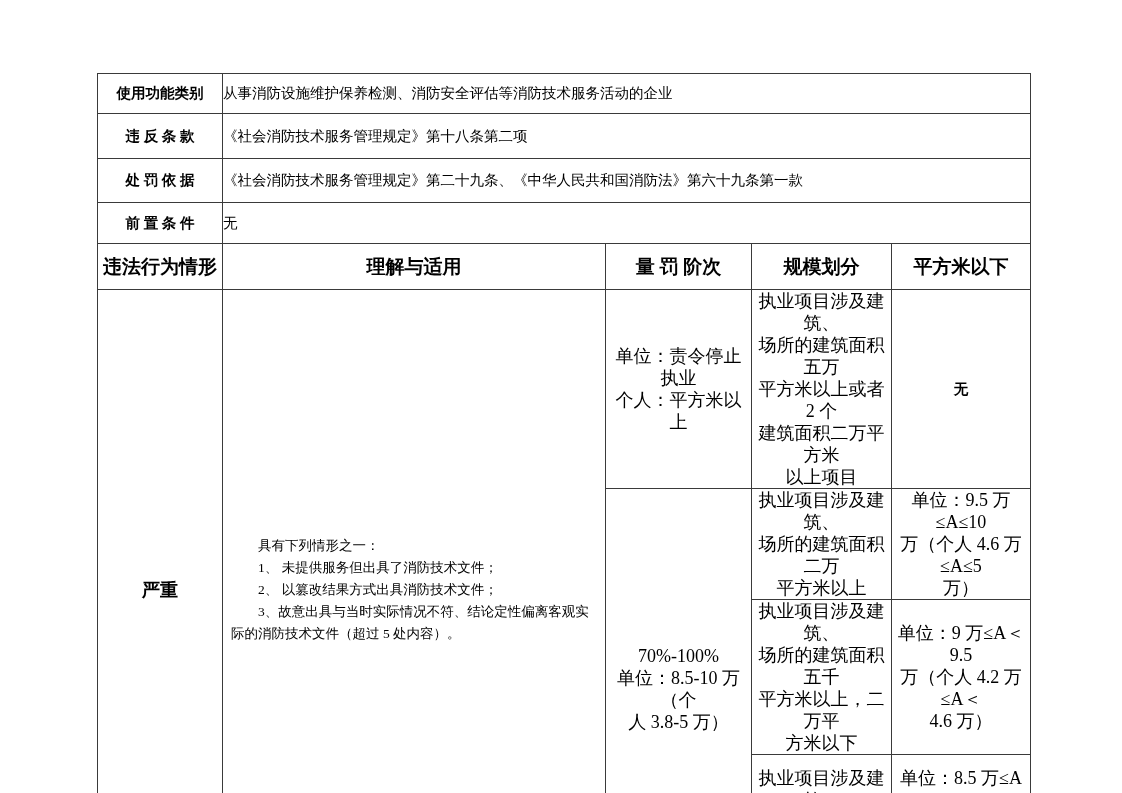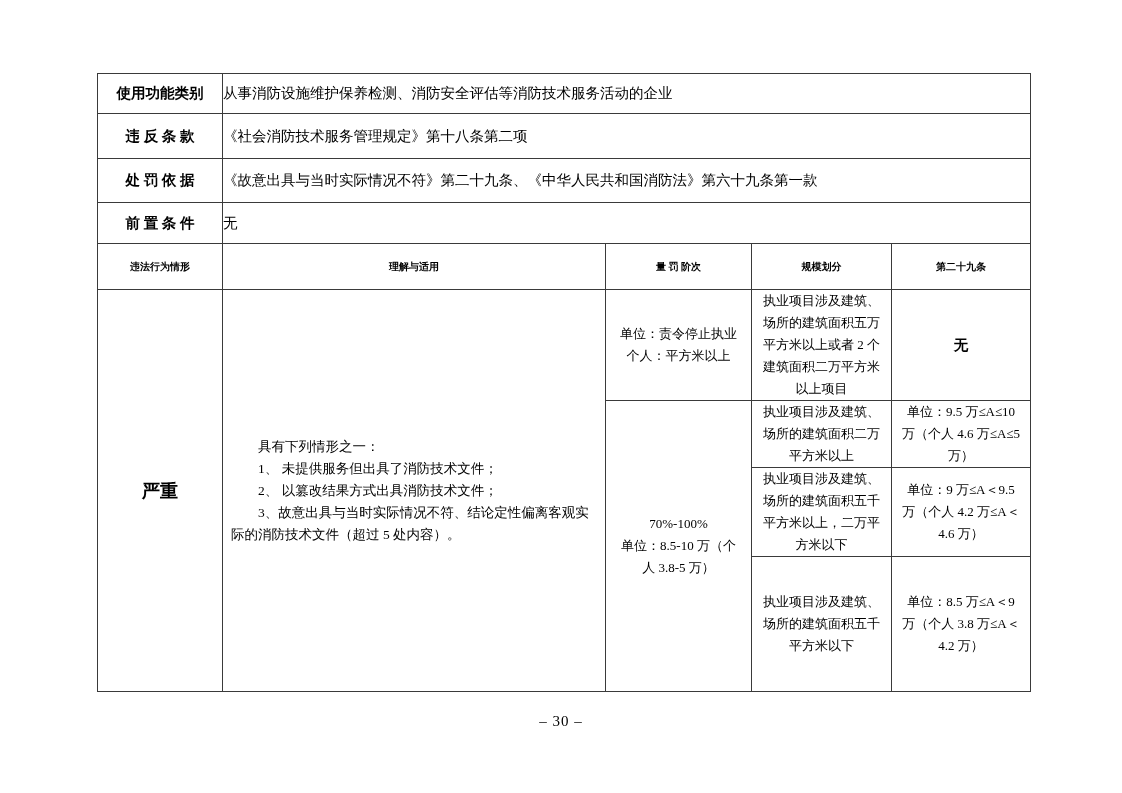--- a/index.html
+++ b/index.html
@@ -29,38 +29,38 @@
   }
   .val {
     font-size:14.5px;
     text-align:left;
     padding-left:0;
     padding-right:6px;
   }
   .hdr {
     font-weight:bold;
     text-align:center;
-    font-size:10px;
+    font-size:19px;
   }
   .sev {
     font-weight:bold;
     text-align:center;
     font-size:18px;
   }
   .interp {
     font-size:13.5px;
     line-height:22px;
     white-space:pre-line;
     text-align:left;
     padding:0 4px 0 8px;
     vertical-align:middle;
   }
   .cc {
     text-align:center;
-    font-size:13px;
+    font-size:18px;
     line-height:22px;
     white-space:pre-line;
     padding:0 2px;
   }
   .b { font-weight:bold; font-size:14.5px; }
   .footer {
     position:absolute;
     left:0; top:713px;
     width:100%;
     text-align:center;
@@ -86,33 +86,33 @@
         <tr style="height:40px">
       <td class="lbl">使用功能类别</td>
       <td class="val" colspan="4">从事消防设施维护保养检测、消防安全评估等消防技术服务活动的企业</td>
     </tr>
     <tr style="height:45px">
       <td class="lbl">违 反 条 款</td>
       <td class="val" colspan="4">《社会消防技术服务管理规定》第十八条第二项</td>
     </tr>
     <tr style="height:44px">
       <td class="lbl">处 罚 依 据</td>
-      <td class="val" colspan="4">《故意出具与当时实际情况不符》第二十九条、《中华人民共和国消防法》第六十九条第一款</td>
+      <td class="val" colspan="4">《社会消防技术服务管理规定》第二十九条、《中华人民共和国消防法》第六十九条第一款</td>
     </tr>
     <tr style="height:41px">
       <td class="lbl">前 置 条 件</td>
       <td class="val" colspan="4">无</td>
     </tr>
 
     <tr style="height:46px">
       <td class="hdr">违法行为情形</td>
       <td class="hdr">理解与适用</td>
       <td class="hdr">量 罚 阶次</td>
       <td class="hdr">规模划分</td>
-      <td class="hdr">第二十九条</td>
+      <td class="hdr">平方米以下</td>
     </tr>
 
     <tr style="height:110px">
       <td class="sev" rowspan="4">严重</td>
       <td class="interp" rowspan="4">　　具有下列情形之一：
 　　1、 未提供服务但出具了消防技术文件；
 　　2、 以篡改结果方式出具消防技术文件；
 　　3、故意出具与当时实际情况不符、结论定性偏离客观实
 际的消防技术文件（超过 5 处内容）。</td>
       <td class="cc">单位：责令停止执业
@@ -151,15 +151,14 @@
       <td class="cc">执业项目涉及建筑、
 场所的建筑面积五千
 平方米以下</td>
       <td class="cc">单位：8.5 万≤A＜9
 万（个人 3.8 万≤A＜
 4.2 万）</td>
     </tr>
   </tbody>
     </table>
 
-  <div class="footer">–  30  –</div>
 
 </div>
 
 </body></html>

